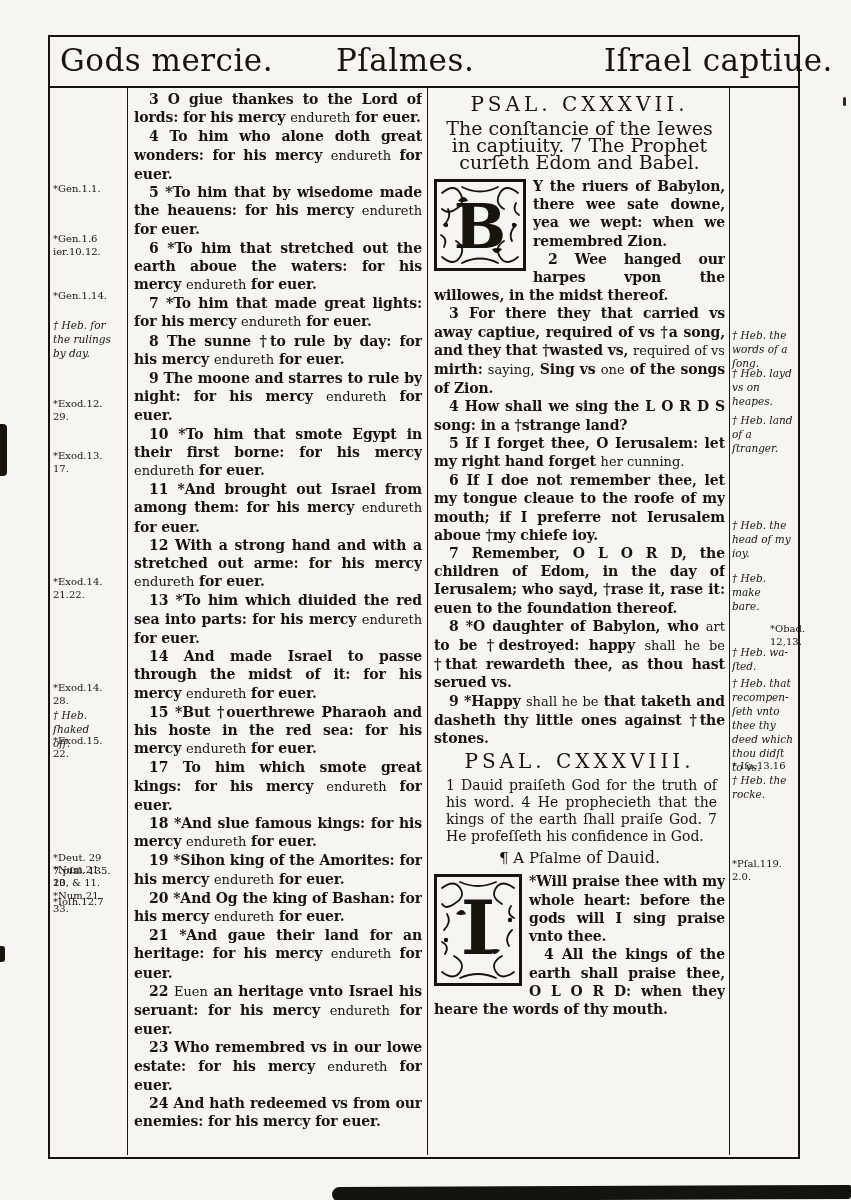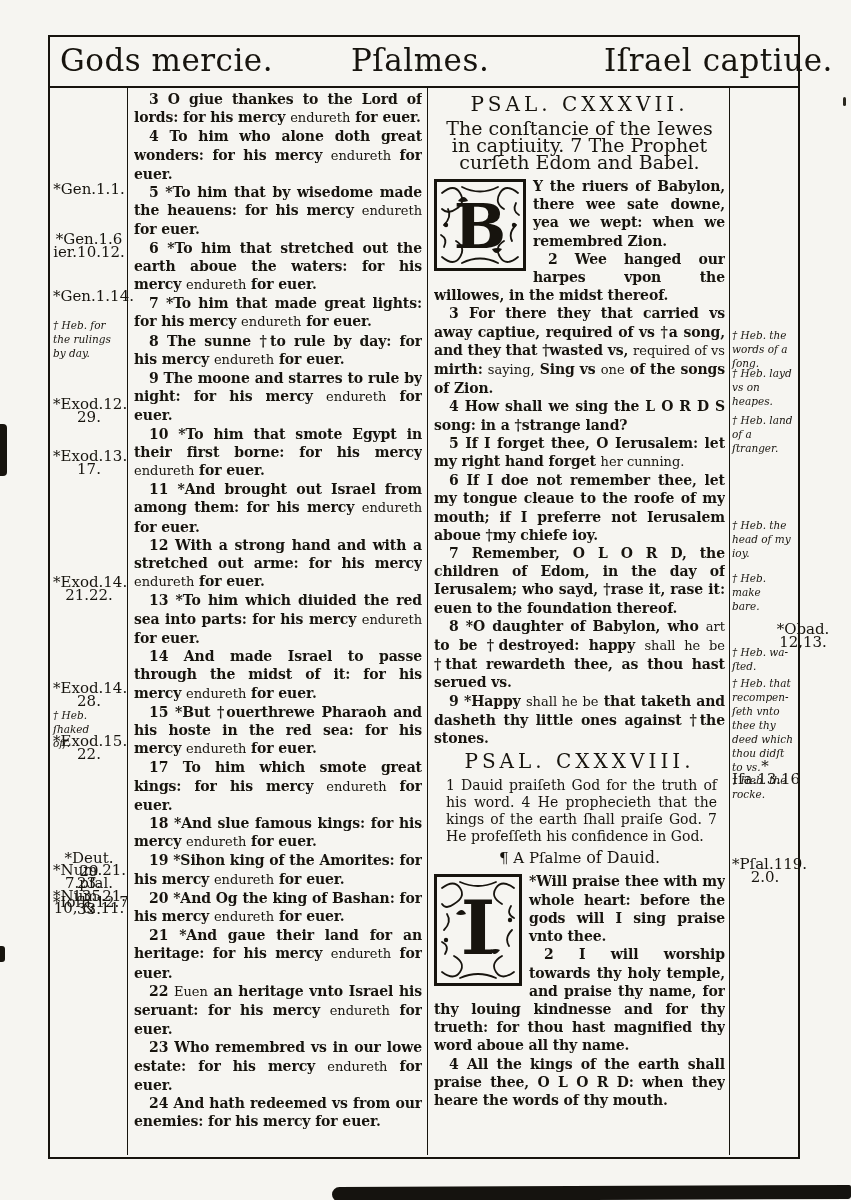--- a/index.html
+++ b/index.html
@@ -16,21 +16,21 @@
   .frame{position:absolute;left:48px;top:35px;width:748px;height:1120px;border:2px solid #17140e;}
   .hline{position:absolute;left:48px;top:86px;width:752px;border-top:2px solid #17140e;height:0;}
   .vrule{position:absolute;top:88px;height:1067px;width:0;border-left:1.6px solid #17140e;}
   #rule-left{left:127px;}
   #rule-center{left:427px;}
   #rule-right{left:729px;}
 
   
   .rh{position:absolute;top:42px;font-size:31px;letter-spacing:0.5px;white-space:nowrap;}
   #rh-left{left:60px;}
-  #rh-center{left:336px;margin-left:15px;}
+  #rh-center{left:336px;}
   #rh-right{left:604px;}
 
   
   .textcol{position:absolute;top:90px;height:1063px;overflow:hidden;}
   #col-left{left:134px;width:288px;}
   #col-right{left:434px;width:291px;}
 
   .verse{
     margin:0;
     text-indent:15px;
@@ -47,21 +47,21 @@
   .subtitle{text-align:center;margin:3px 0 5px;font-size:15px;font-weight:400;}
   .subtitle .bl{font-weight:400;font-size:16px;}
 
   .drop{float:left;margin:2px 7px 2px 0;}
 
   
   .margincol{position:absolute;top:94px;height:1060px;}
   #margin-left{left:53px;width:72px;}
   #margin-right{left:732px;width:66px;}
   .note{position:absolute;left:0;width:100%;white-space:pre-line;color:#17140e;}
-  .note.ref{font-size:15px;line-height:12.6px;font-weight:400;text-align:center;}
+  .note.ref{font-size:10px;line-height:12.6px;font-weight:400;}
   .note.heb{font-size:10.5px;line-height:14px;font-style:italic;font-weight:400;}
 
   
   .smudge-bottom{position:absolute;left:332px;top:1186px;width:519px;height:14px;background:#15130f;border-radius:8px 2px 3px 7px;transform:rotate(-0.25deg);}
   .mark-a{position:absolute;left:0;top:424px;width:7px;height:52px;background:#17140e;border-radius:0 4px 4px 0;}
   .mark-b{position:absolute;left:0;top:946px;width:5px;height:16px;background:#17140e;border-radius:0 3px 3px 0;}
   .mark-c{position:absolute;left:843px;top:97px;width:3px;height:9px;background:#2a271f;border-radius:2px;}
 </style>
 </head>
 <body>
@@ -199,21 +199,20 @@
             <circle cx="12" cy="66" r="2.2"></circle>
               <circle cx="76" cy="46" r="2.2"></circle>
             <path d="M22,40 q6,-8 10,0 q-6,2 -10,0"></path>
             <path d="M66,76 q-6,8 -10,0 q6,-2 10,0"></path>
           </g>
           <text x="44" y="80" text-anchor="middle" font-family="DejaVu Serif, serif" font-weight="bold" font-size="74" fill="#17140e">I</text>
         </svg>
       </span><span>*Will praise thee with my whole heart: before the gods will I sing praise vnto thee.</span>
     </p>
     <div id="v138">
-        <p class="verse">2 I will worship towards thy holy temple, and praise thy name, for thy louing kindnesse and for thy trueth: for thou hast magnified thy word aboue all thy name.</p>
         <p class="verse">4 All the kings of the earth shall praise thee, O L O R D: when they heare the words of thy mouth.</p>
       </div>
 
   </div>
 
   <div class="margincol" id="margin-right">
       <div class="note heb" style="top: 234px;">† Heb. the
 words of a
 ſong.</div>
       <div class="note heb" style="top: 272px;">† Heb. layd

